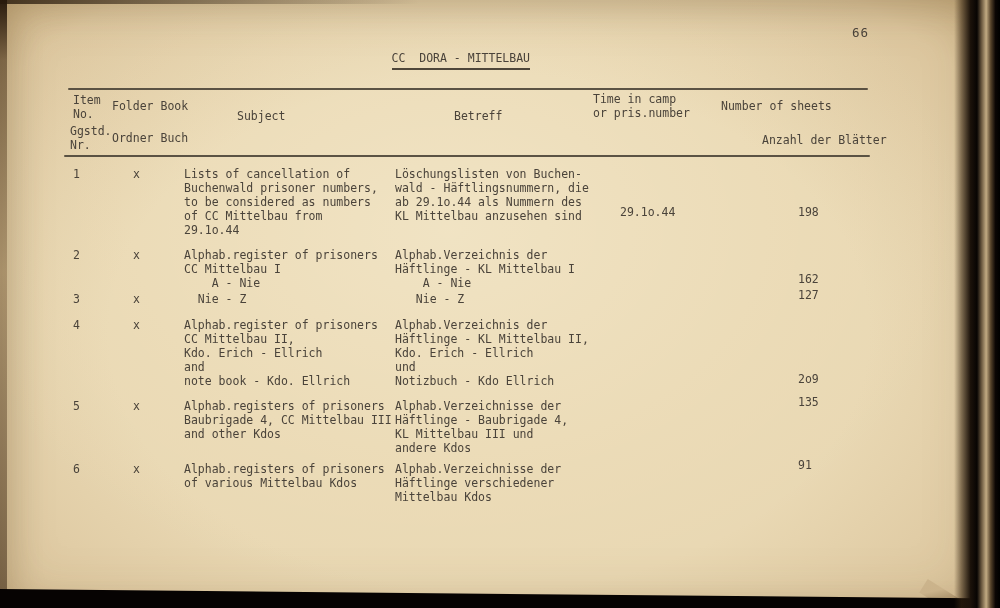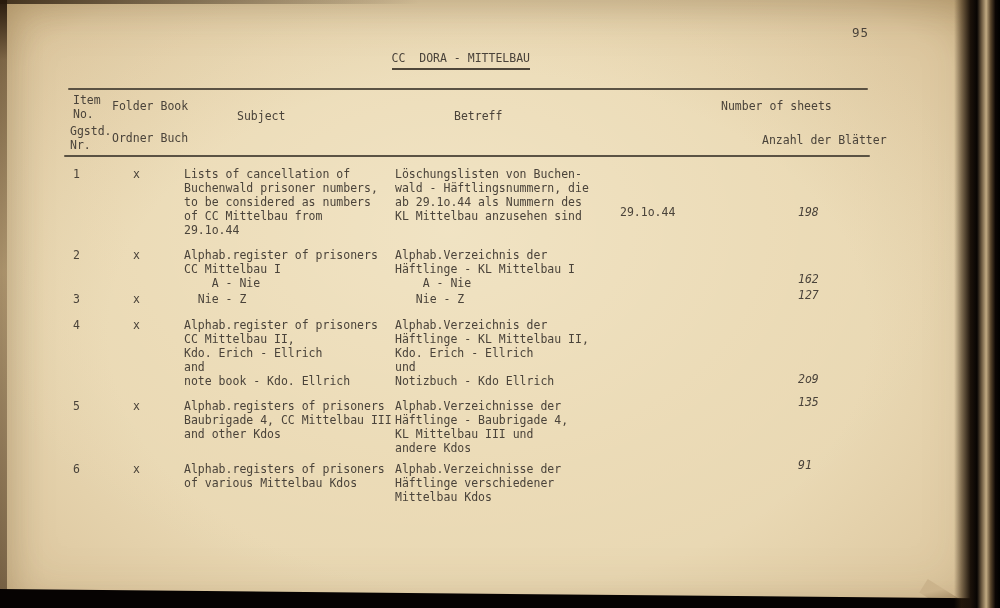--- a/index.html
+++ b/index.html
@@ -68,55 +68,57 @@
   .h-sheets-de{left:762px;top:133px;}
 
   .rows{position:absolute;left:0;top:0;width:978px;height:604px;}
   .row{position:absolute;left:0;width:100%;}
   .cell{position:absolute;top:0;white-space:pre-wrap;}
   .cell.item{left:73px;}
   .cell.folder{left:133px;}
   .cell.subject{left:184px;width:218px;}
   .cell.betreff{left:395px;width:208px;}
   .cell.time{left:620px;}
-  .cell.sheets{left:798px;font-style:italic;}
+  .cell.sheets{left:798px;}
 
   .row:nth-child(1){top:167px;}
   .row:nth-child(2){top:248px;}
   .row:nth-child(3){top:292px;}
   .row:nth-child(4){top:318px;}
   .row:nth-child(5){top:399px;}
   .row:nth-child(6){top:462px;}
   .row:nth-child(1) .time,.row:nth-child(1) .sheets{top:38px;}
   .row:nth-child(2) .sheets{top:24px;}
   .row:nth-child(3) .sheets{top:-4px;}
   .row:nth-child(4) .sheets{top:54px;}
   .row:nth-child(5) .sheets{top:-4px;}
   .row:nth-child(6) .sheets{top:-4px;}
 </style>
 </head>
 <body>
 
 <div class="stage">
   <div class="paper">
 
-    <span class="abs page-number">95</span>
+    <span class="abs page-number">66</span>
 
     <div class="abs title">
       <span class="t1">CC  DORA - MITTELBAU</span>
     </div>
 
     <div class="rule rule-top"></div>
     <div class="rule rule-bottom"></div>
 
     <span class="abs h-item">Item
 No.</span>
     <span class="abs h-folder">Folder Book</span>
     <span class="abs h-subject">Subject</span>
     <span class="abs h-betreff">Betreff</span>
+    <span class="abs h-time">Time in camp
+or pris.number</span>
     <span class="abs h-sheets">Number of sheets</span>
     <span class="abs h-item-de">Ggstd.
 Nr.</span>
     <span class="abs h-folder-de">Ordner Buch</span>
     <span class="abs h-sheets-de">Anzahl der Blätter</span>
 
     <div class="rows">
 
       <div class="row">
         <span class="cell item">1</span>

